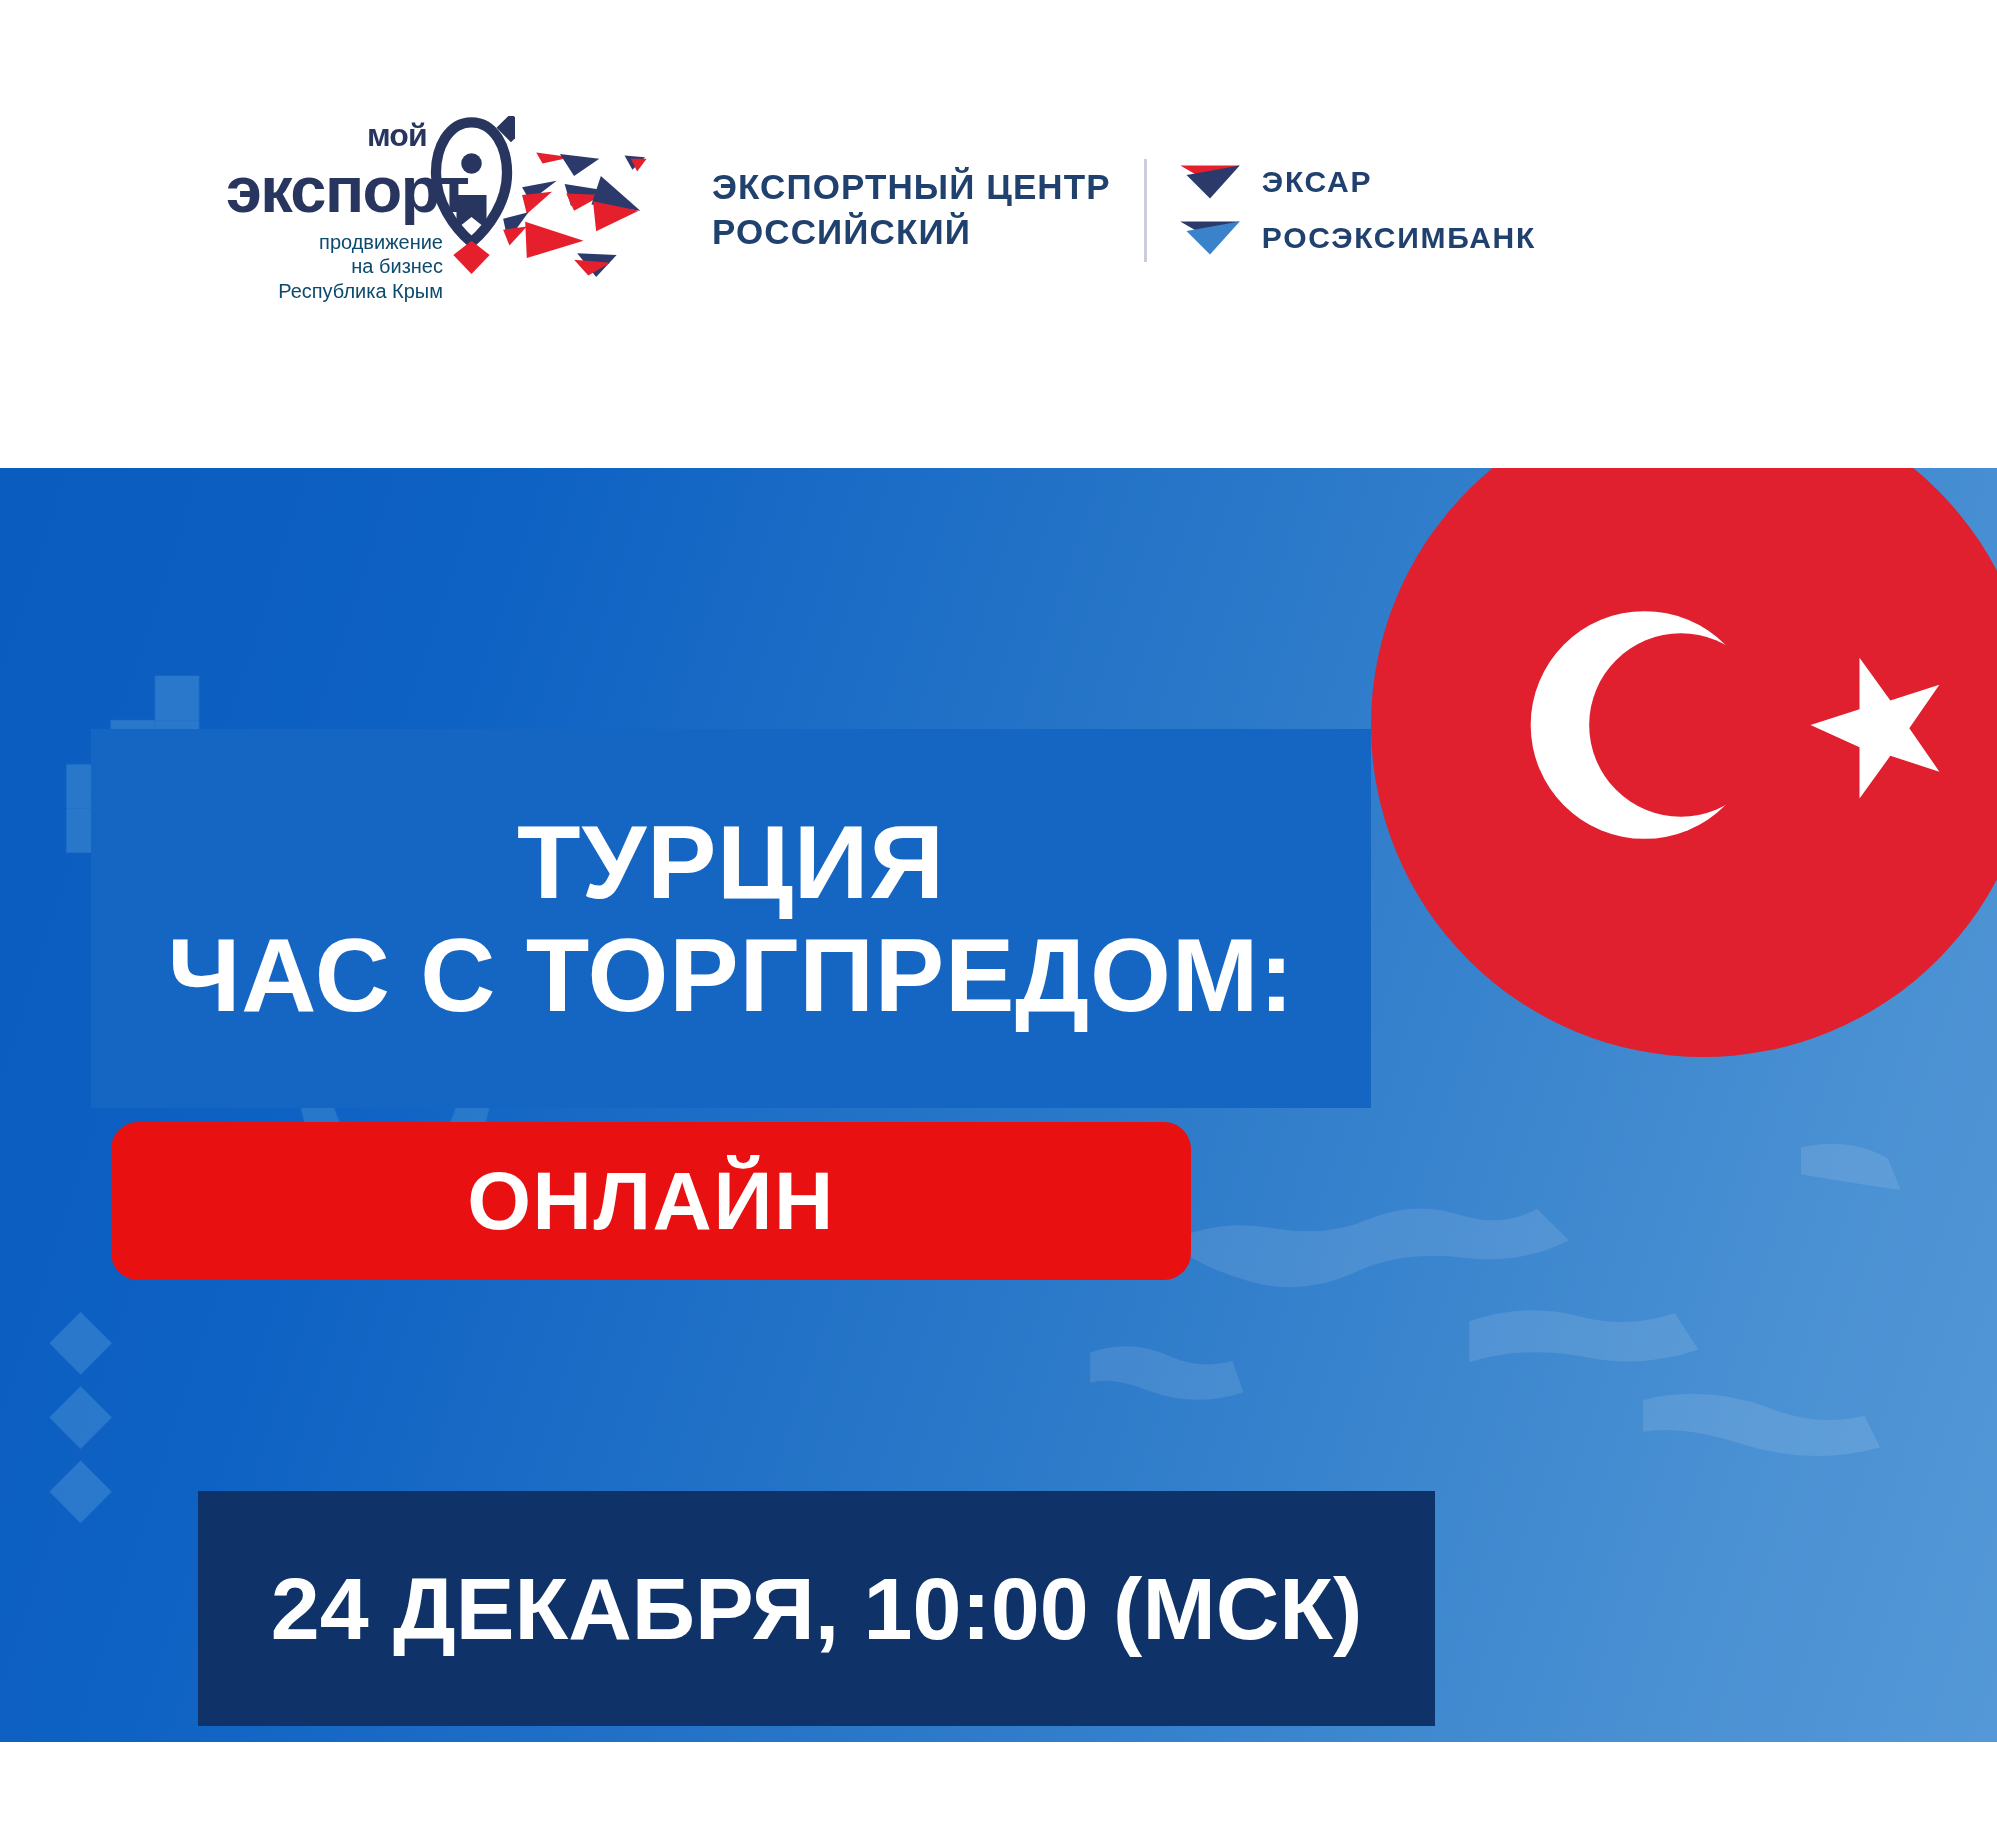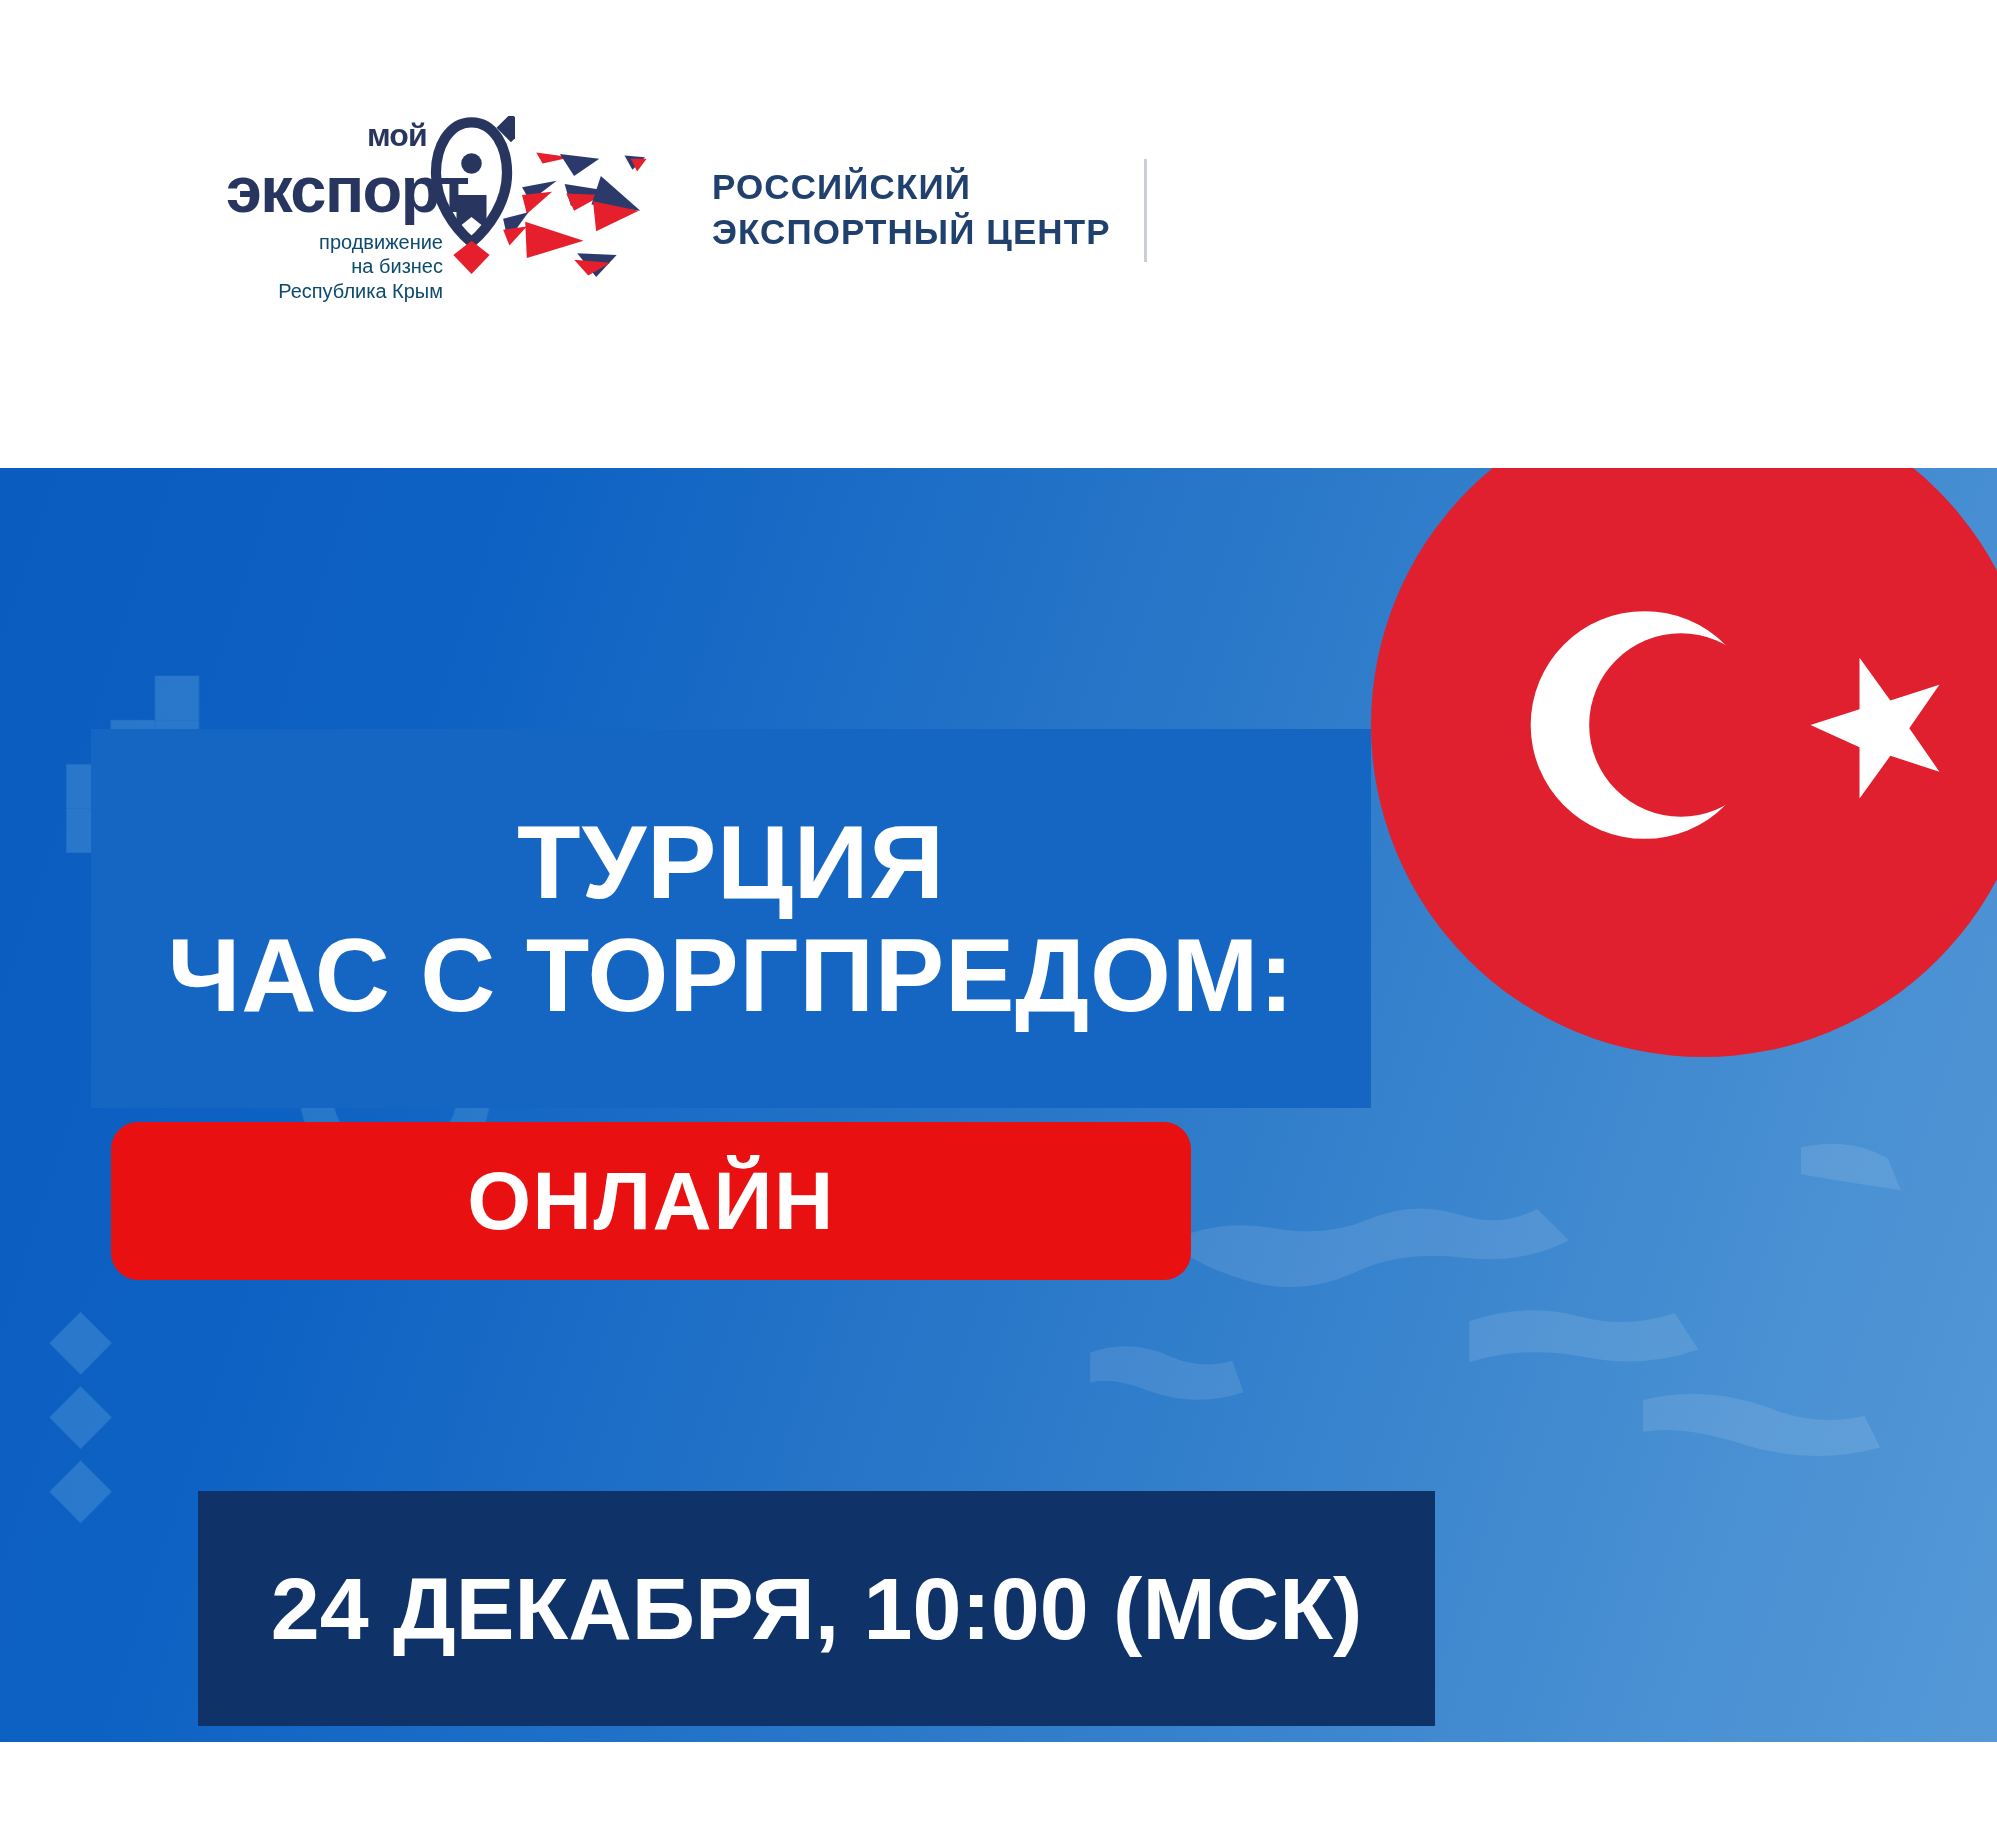--- a/index.html
+++ b/index.html
@@ -162,27 +162,43 @@
         <polygon points="86,64 132,66 96,86" fill="#e5202c"></polygon>
         <polygon points="130,42 180,86 118,78" fill="#2b3a6b"></polygon>
         <polygon points="120,74 178,86 124,112" fill="#e5202c"></polygon>
         <polygon points="6,96 38,88 12,124" fill="#2b3a6b"></polygon>
         <polygon points="6,110 36,106 14,130" fill="#e5202c"></polygon>
         <polygon points="34,100 108,124 36,146" fill="#e5202c"></polygon>
         <polygon points="100,140 150,142 124,170" fill="#2b3a6b"></polygon>
         <polygon points="96,148 142,152 114,168" fill="#e5202c"></polygon>
       </svg>
       <div class="rec-text">
+        <div>ЭКСПОРТНЫЙ ЦЕНТР</div>
         <div>РОССИЙСКИЙ</div>
-        <div>ЭКСПОРТНЫЙ ЦЕНТР</div>
       </div>
     </div>
 
     <div class="rec-divider"></div>
 
+    <div class="ex-block">
+      <div class="ex-row">
+        <svg class="ex-tri" viewBox="0 0 76 46">
+          <polygon points="0,2 76,2 38,24" fill="#e5202c"></polygon>
+          <polygon points="8,14 76,2 38,44" fill="#2b3a6b"></polygon>
+        </svg>
+        <div class="ex-label">ЭКСАР</div>
+      </div>
+      <div class="ex-row">
+        <svg class="ex-tri" viewBox="0 0 76 46">
+          <polygon points="0,2 76,2 38,24" fill="#2b3a6b"></polygon>
+          <polygon points="8,14 76,2 38,44" fill="#3a83ca"></polygon>
+        </svg>
+        <div class="ex-label">РОСЭКСИМБАНК</div>
+      </div>
+    </div>
 
   </div>
 </div>
 
 <div class="panel">
 
   <svg class="panel-map" viewBox="0 0 2528 1613" preserveAspectRatio="none">
     <g fill="#ffffff">
       <path d="M1480 980 q60 -30 130 -18 q70 12 120 -10 q60 -26 120 -6 q50 16 96 -8 l40 40 q-60 30 -130 22 q-80 -10 -140 18 q-70 32 -140 10 q-60 -18 -96 -48 Z"></path>
       <path d="M1860 1080 q70 -24 140 -6 q60 16 120 -4 l30 46 q-70 24 -140 10 q-80 -16 -150 6 Z"></path>

